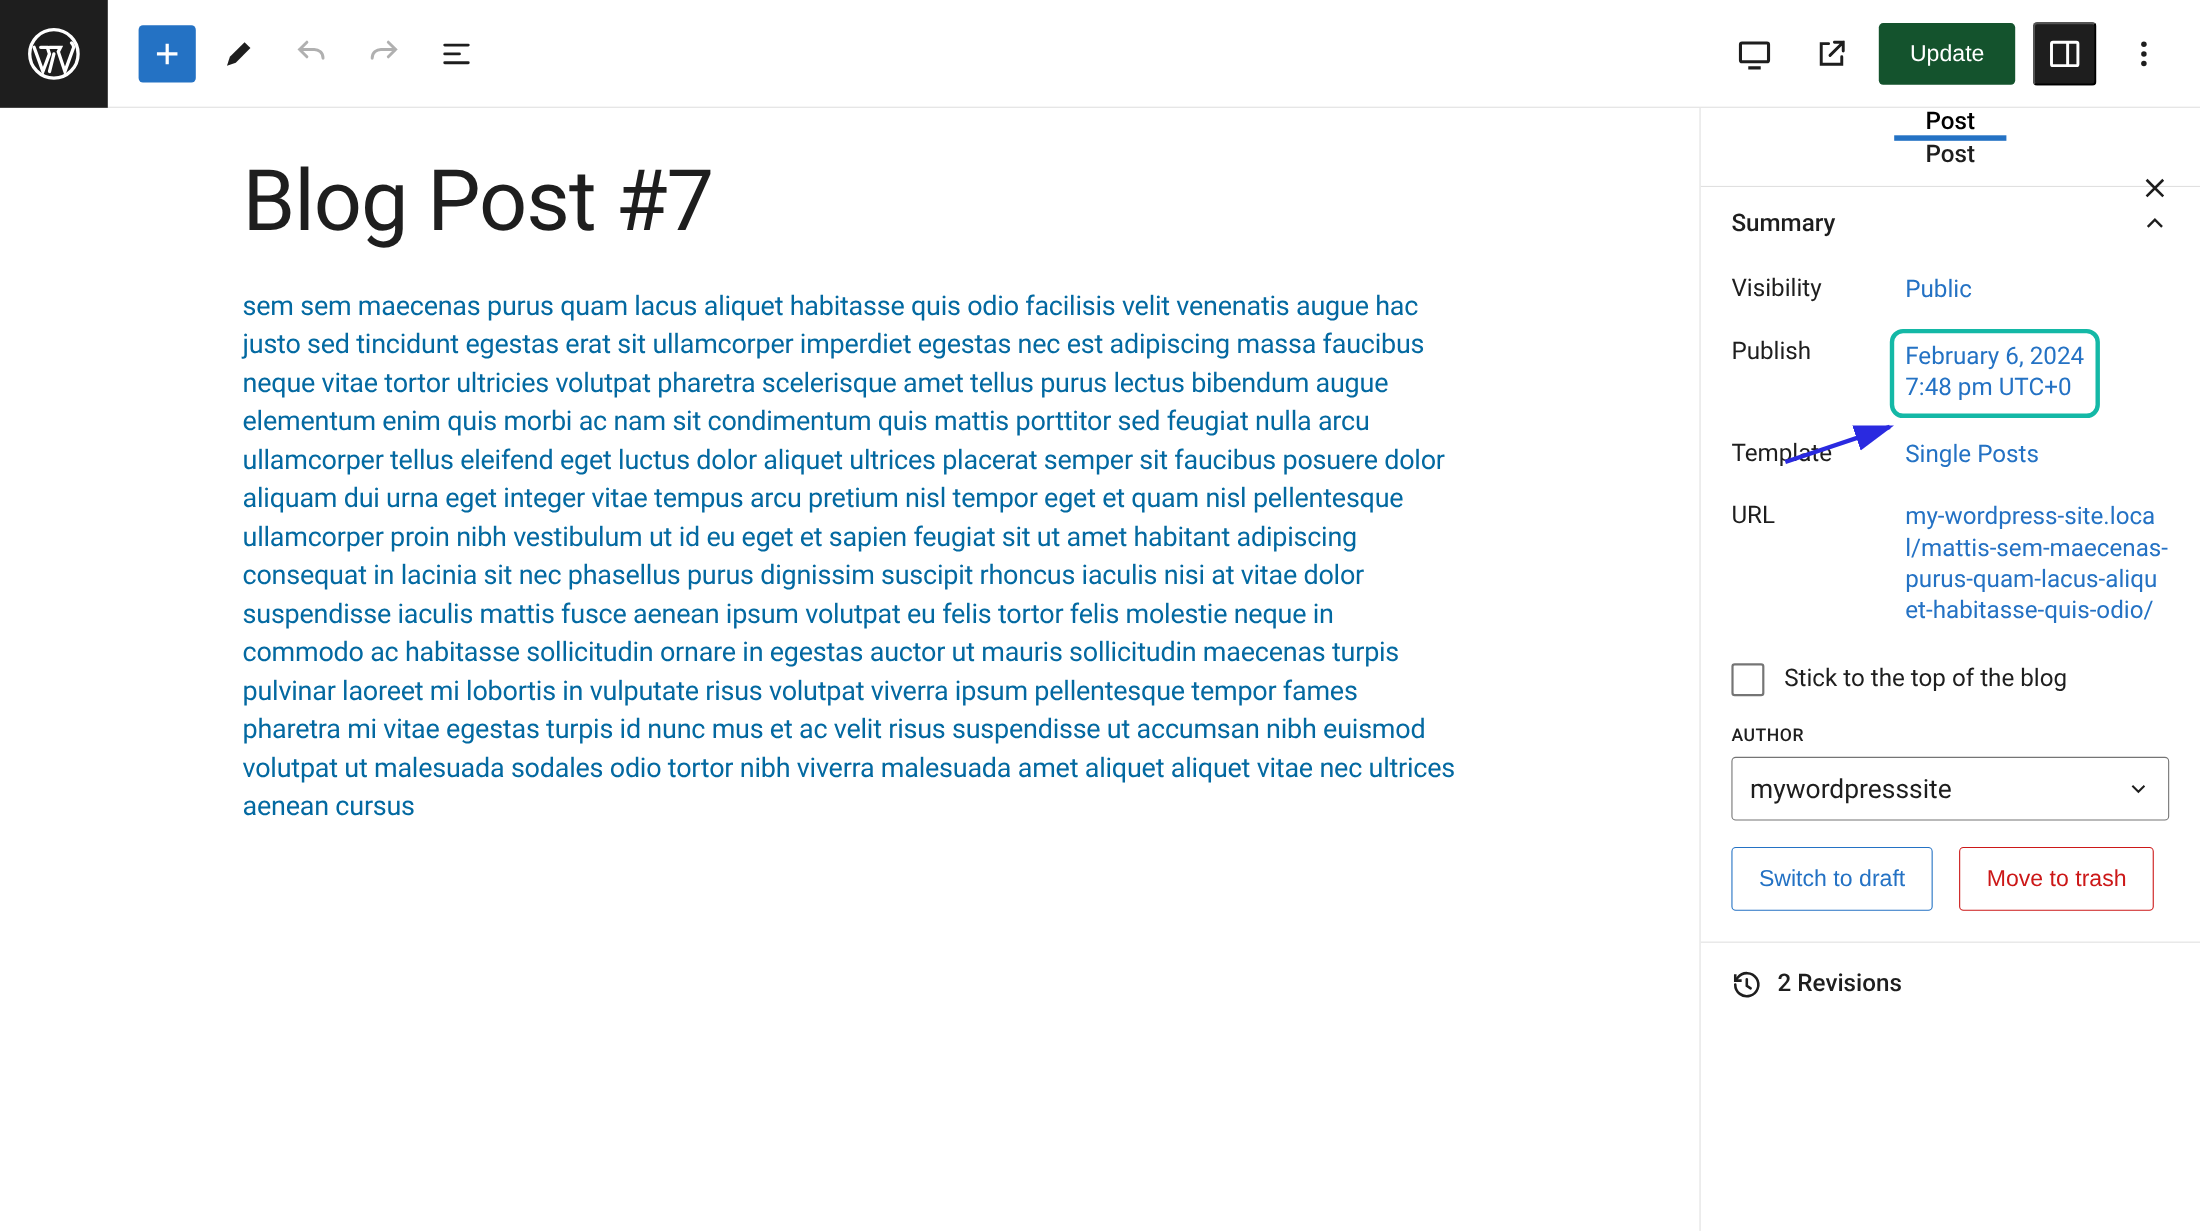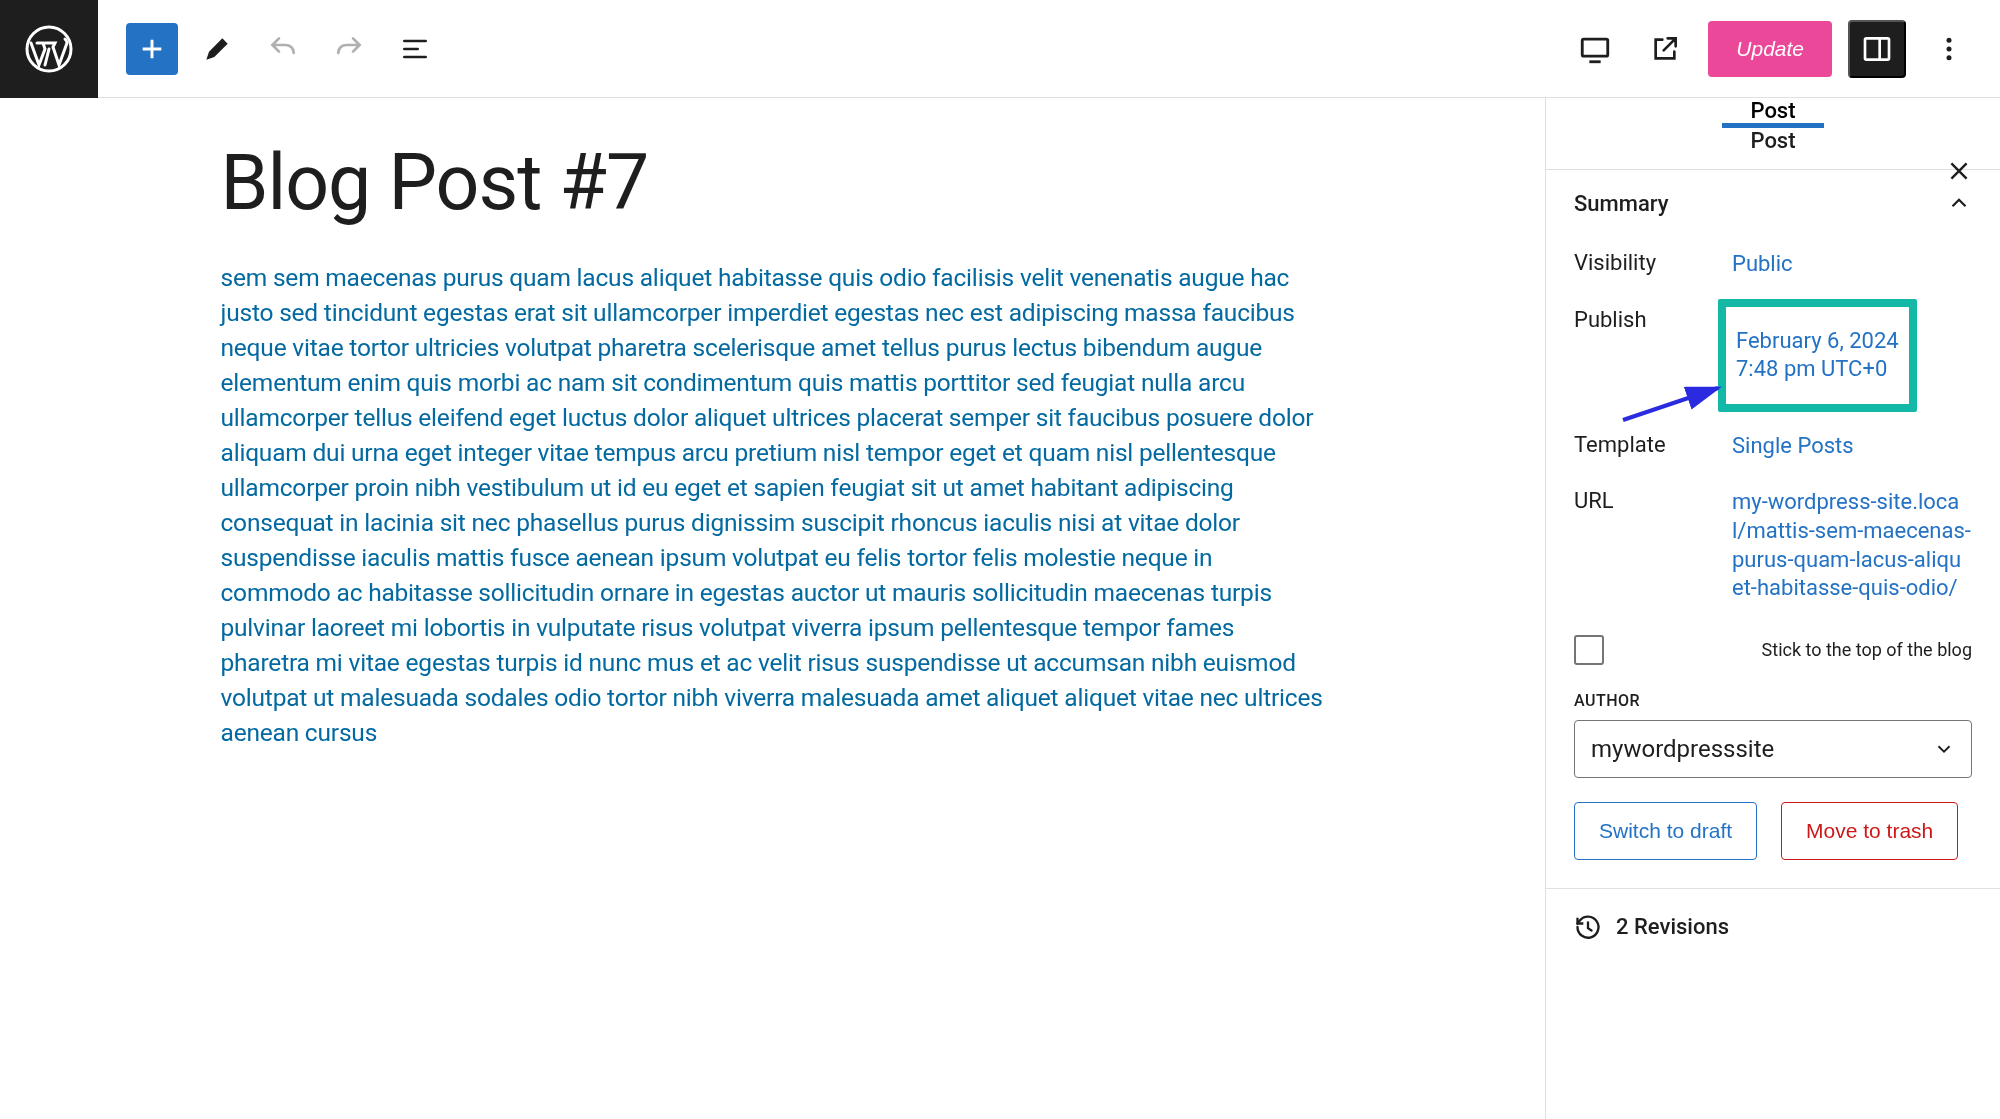--- a/index.html
+++ b/index.html
@@ -7,21 +7,21 @@
 
 
 .topbar { display: flex; align-items: center; height: 98px; border-bottom: 1px solid #e0e0e0; }
 .wp-logo { width: 98px; height: 98px; background: #1e1e1e; display: flex; align-items: center; justify-content: center; flex-shrink: 0; }
 .wp-logo svg { width: 48px; height: 48px; }
 .toolbar-left { display: flex; align-items: center; gap: 12px; padding-left: 28px; }
 .btn-icon { width: 54px; height: 54px; display: flex; align-items: center; justify-content: center; border-radius: 4px; background: transparent; border: none; cursor: pointer; }
 .btn-add { background: #2472c4; color: #fff; width: 52px; height: 52px; }
 .btn-add svg { width: 32px; height: 32px; }
 .toolbar-right { margin-left: auto; display: flex; align-items: center; gap: 16px; padding-right: 24px; }
-.btn-update { background: #ec4899; color: #fff; border: none; padding: 16px 28px; border-radius: 4px; font-size: 21px; cursor: pointer; font-style: italic; }
+.btn-update { background: #14532d; color: #fff; border: none; padding: 16px 28px; border-radius: 4px; font-size: 21px; cursor: pointer; }
 .btn-sidebar-toggle { background: #1e1e1e; width: 58px; height: 58px; border-radius: 4px; display: flex; align-items: center; justify-content: center; }
 .btn-sidebar-toggle svg { width: 32px; height: 32px; }
 
 
 .main { display: flex; height: calc(1119px - 98px); }
 .editor { flex: 1; overflow: hidden; }
 .editor-inner { max-width: 1200px; margin: 0 auto; padding: 40px 48px; }
 .post-title { font-size: 77px; font-weight: 400; letter-spacing: -1px; color: #1e1e1e; margin-bottom: 32px; }
 .post-body { font-size: 24.5px; line-height: 1.43; color: #0369a1; letter-spacing: -0.2px; }
 
@@ -31,22 +31,22 @@
 .tab { padding: 0 28px; height: 72px; display: flex; align-items: center; font-size: 22px; color: #1e1e1e; cursor: pointer; border-bottom: 5px solid transparent; font-weight: 500;}
 .tab.active { border-bottom-color: #2472c4; font-weight: 500; color: #000; }
 .tab-close { margin-left: auto; padding-right: 28px; cursor: pointer; font-size: 22px; }
 
 .panel { padding: 0; border-bottom: 1px solid #e0e0e0; }
 .panel-header { display: flex; align-items: center; justify-content: space-between; padding: 20px 28px; font-size: 22px; font-weight: 500; cursor: pointer; gap: 10px; }
 .panel-body { padding: 0 28px 24px 28px; }
 .summary-row { display: flex; align-items: flex-start; padding: 14px 0; font-size: 22px; }
 .summary-label { width: 158px; color: #1e1e1e; flex-shrink: 0; }
 .summary-value { color: #2472c4; cursor: pointer; line-height: 1.3; }
-.publish-highlight { border: 8px solid #14b8a6; padding: 20px 10px; margin: -8px -14px; border-radius: 2px; }
-.checkbox-row { display: flex; align-items: center; gap: 18px; padding: 18px 0 12px 0; font-size: 18px; justify-content: space-between; }
+.publish-highlight { border: 4px solid #14b8a6; padding: 8px 10px; margin: -8px -14px; border-radius: 12px; }
+.checkbox-row { display: flex; align-items: center; gap: 18px; padding: 18px 0 12px 0; font-size: 22px; }
 .checkbox { width: 30px; height: 30px; border: 2px solid #757575; border-radius: 3px; }
 .section-label { font-size: 16px; font-weight: 500; color: #1e1e1e; letter-spacing: 0.5px; padding: 14px 0 10px 0; text-transform: uppercase; }
 .select-author { width: 100%; border: 1px solid #757575; border-radius: 4px; padding: 14px 16px; font-size: 24px; background: #fff; display: flex; justify-content: space-between; align-items: center; cursor: pointer; }
 .button-row { display: flex; gap: 24px; padding: 24px 0 4px 0; }
 .btn-outline { border: 1px solid #2472c4; color: #2472c4; background: #fff; padding: 16px 24px; border-radius: 4px; font-size: 21px; cursor: pointer; }
 .btn-outline.danger { border-color: #cc1818; color: #cc1818; }
 
 .revisions { display: flex; align-items: center; gap: 14px; padding: 24px 28px; font-size: 22px; font-weight: 500; cursor: pointer; }
 
 .annotation-arrow { position: absolute; left: 1618px; top: 380px; pointer-events: none; }

